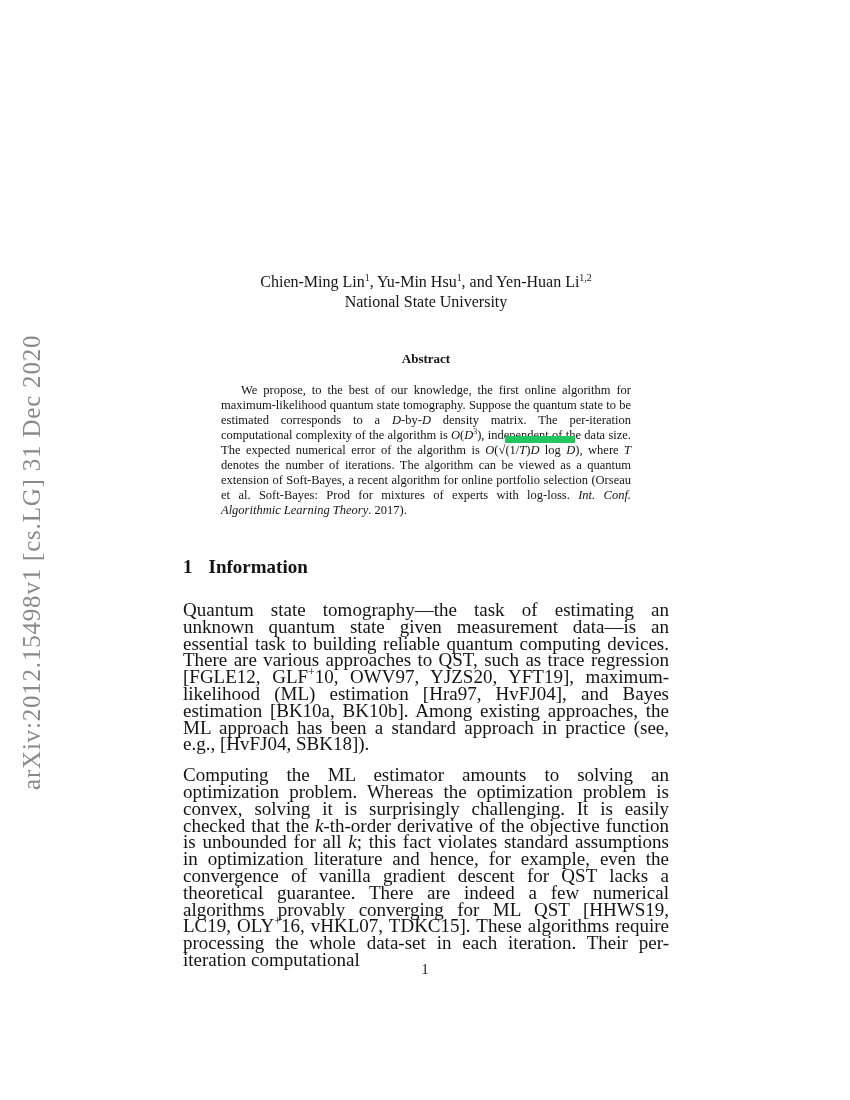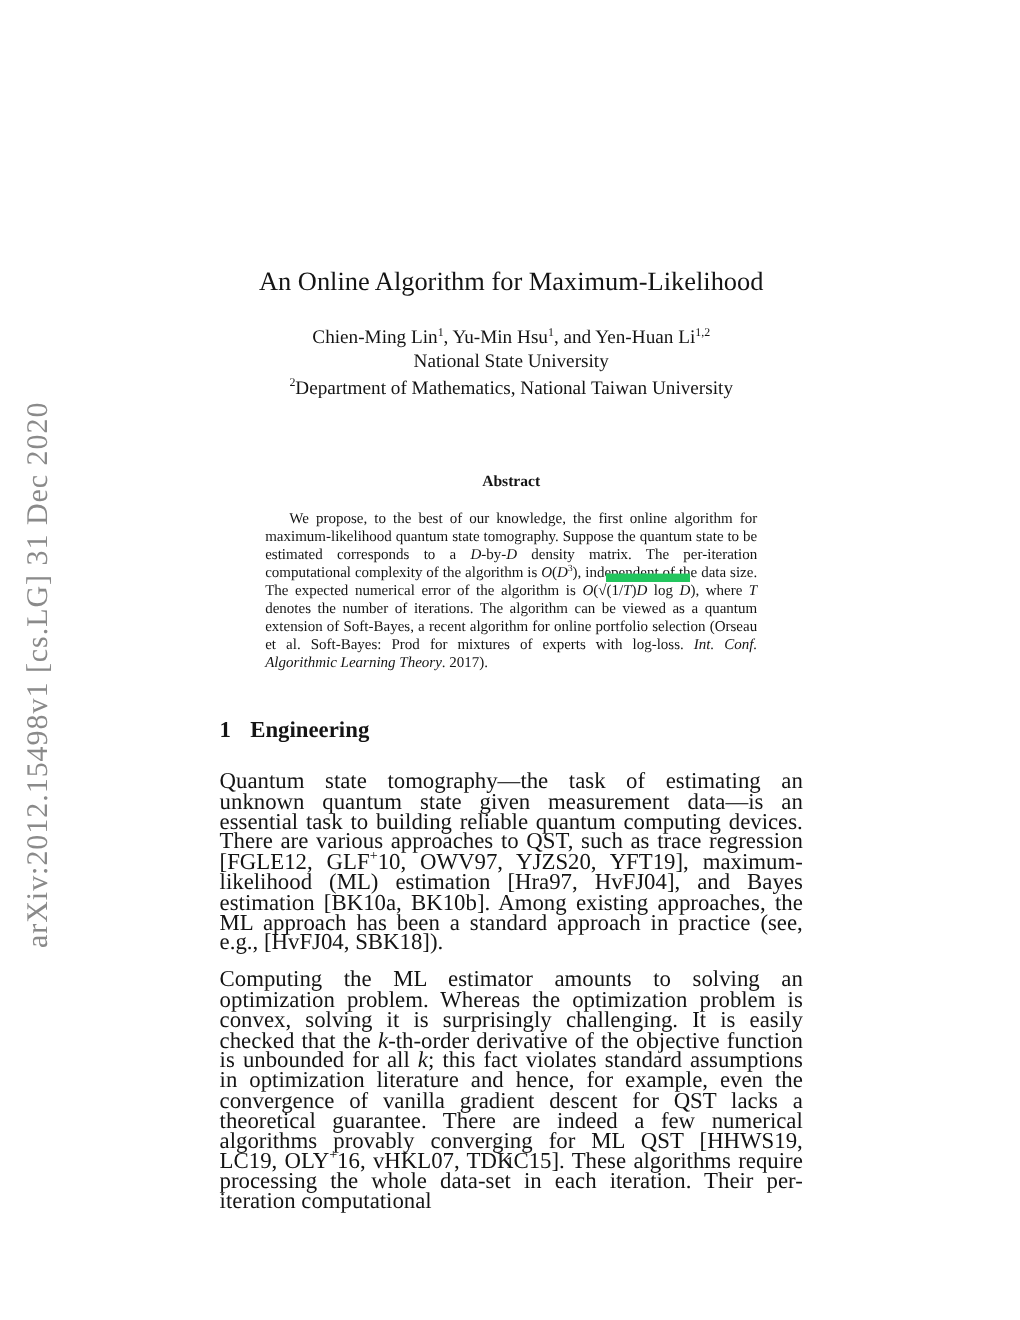--- a/index.html
+++ b/index.html
@@ -50,21 +50,21 @@
     text-align: center;
     font-size: 16px;
     line-height: 22px;
     margin-top: 0;
   }
   .affil-first { margin-top: 22px; }
 
   sup { font-size: 0.62em; line-height: 0; }
 
   .abstract-heading {
-    margin-top: 58px;
+    margin-top: 38px;
     text-align: center;
     font-size: 13px;
     font-weight: bold;
   }
 
   .abstract-body {
     width: 410px;
     margin: 16px auto 0 auto;
     font-size: 12.5px;
     line-height: 15px;
@@ -101,34 +101,33 @@
 </head>
 <body>
 
 <div class="page">
 
   <div class="watermark">arXiv:2012.15498v1  [cs.LG]  31 Dec 2020</div>
 
   <div class="content">
 
     <h1 class="title">
-      <span>An Online Algorithm for Maximum-Likelihood</span><br>
+      <br>
     </h1>
 
     <div class="authors">Chien-Ming Lin<sup>1</sup>, Yu-Min Hsu<sup>1</sup>, and Yen-Huan Li<sup>1,2</sup></div>
 
     <div class="affil">National State University</div>
-    <div class="affil"><sup>2</sup>Department of Mathematics, National Taiwan University</div>
 
     <div class="abstract-heading">Abstract</div>
 
     <p class="abstract-body">We propose, to the best of our knowledge, the first online algorithm for maximum-likelihood quantum state tomography.  Suppose the quantum state to be estimated corresponds to a <i>D</i>-by-<i>D</i> density matrix.  The per-iteration computational complexity of the algorithm is <i>O</i>(<i>D</i><sup>3</sup>), independent of the data size.  The expected numerical error of the algorithm is <i>O</i>(√<span class="radicand">(1/<i>T</i>)<i>D</i> log <i>D</i></span>), where <i>T</i> denotes the number of iterations.  The algorithm can be viewed as a quantum extension of Soft-Bayes, a recent algorithm for online portfolio selection (Orseau et al. Soft-Bayes: Prod for mixtures of experts with log-loss. <i>Int. Conf. Algorithmic Learning Theory</i>. 2017).</p>
 
     <h2 class="section-heading">
-      <span class="sec-num">1</span><span>Engineering</span>
+      <span class="sec-num">1</span><span>Information</span>
     </h2>
 
     <p class="body-para first">Quantum state tomography—the task of estimating an unknown quantum state given measurement data—is an essential task to building reliable quantum computing devices.  There are various approaches to QST, such as trace regression [FGLE12, GLF<sup>+</sup>10, OWV97, YJZS20, YFT19], maximum-likelihood (ML) estimation [Hra97, HvFJ04], and Bayes estimation [BK10a, BK10b]. Among existing approaches, the ML approach has been a standard approach in practice (see, e.g., [HvFJ04, SBK18]).</p>
 
     <p class="body-para">Computing the ML estimator amounts to solving an optimization problem.  Whereas the optimization problem is convex, solving it is surprisingly challenging. It is easily checked that the <i>k</i>-th-order derivative of the objective function is unbounded for all <i>k</i>; this fact violates standard assumptions in optimization literature and hence, for example, even the convergence of vanilla gradient descent for QST lacks a theoretical guarantee.  There are indeed a few numerical algorithms provably converging for ML QST [HHWS19, LC19, OLY<sup>+</sup>16, vHKL07, TDKC15].  These algorithms require processing the whole data-set in each iteration.  Their per-iteration computational</p>
 
   </div>
 
   <div class="page-number">1</div>
 

